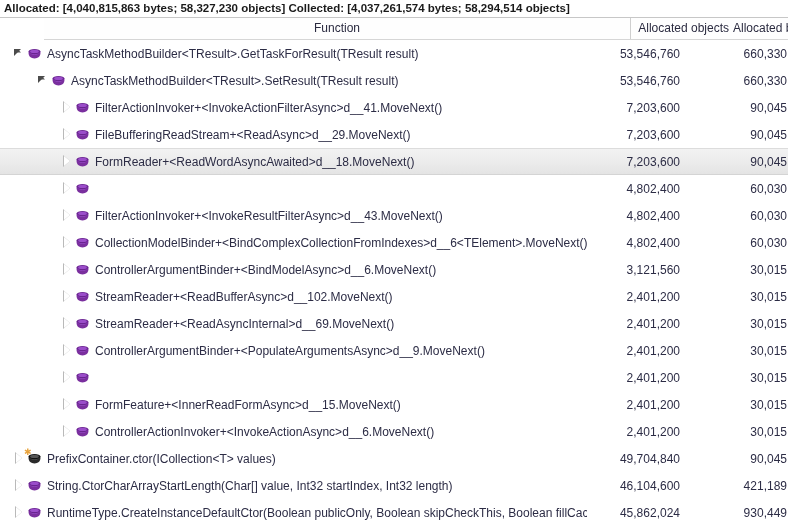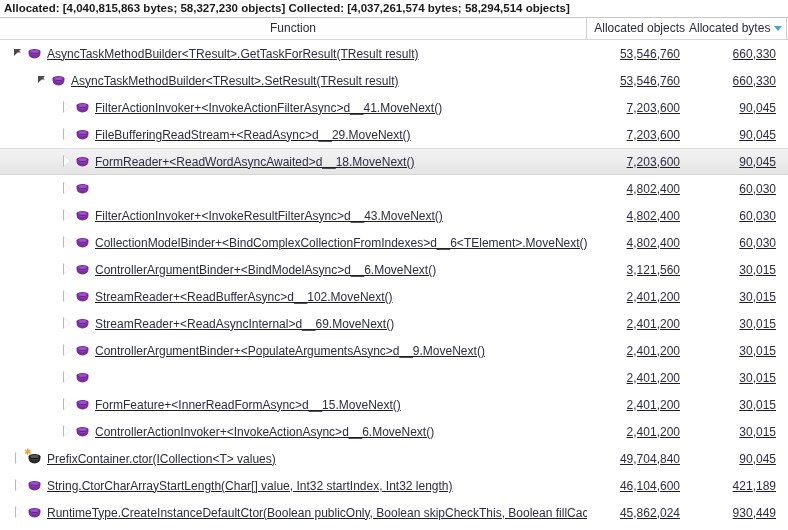--- a/index.html
+++ b/index.html
@@ -42,20 +42,21 @@
     overflow: hidden;
   }
 
   
   #grid-header {
     display: flex;
     height: 22px;
     background: #ffffff;
     border-bottom: 1px solid #d6d6d6;
     box-sizing: border-box;
+    margin-left: 44px;
   }
   .hcell {
     height: 21px;
     line-height: 21px;
     font-size: 12px;
     color: #2b2b40;
     box-sizing: border-box;
     overflow: hidden;
     white-space: nowrap;
     position: relative;
@@ -87,21 +88,20 @@
     margin-left: 4px;
     vertical-align: middle;
     border-left: 4px solid transparent;
     border-right: 4px solid transparent;
     border-top: 5px solid #4a9fd4;
   }
 
   
   #grid-body {
     position: relative;
-    text-decoration: underline;
   }
   .row {
     display: flex;
     height: 27px;
     align-items: center;
     box-sizing: border-box;
     border-top: 1px solid transparent;
     border-bottom: 1px solid transparent;
   }
   .row.selected {
@@ -126,21 +126,21 @@
     text-align: right;
     padding-right: 5px;
     font-size: 12px;
     color: #2c2c45;
     box-sizing: border-box;
     white-space: nowrap;
   }
   .cell-num.objects {
     flex: 0 0 102px;
     width: 102px;
-    padding-right: 11px;
+    padding-right: 0;
   }
 
   
   .indent { flex: 0 0 auto; height: 1px; }
 
   
   .expander {
     flex: 0 0 14px;
     width: 14px;
     height: 14px;

